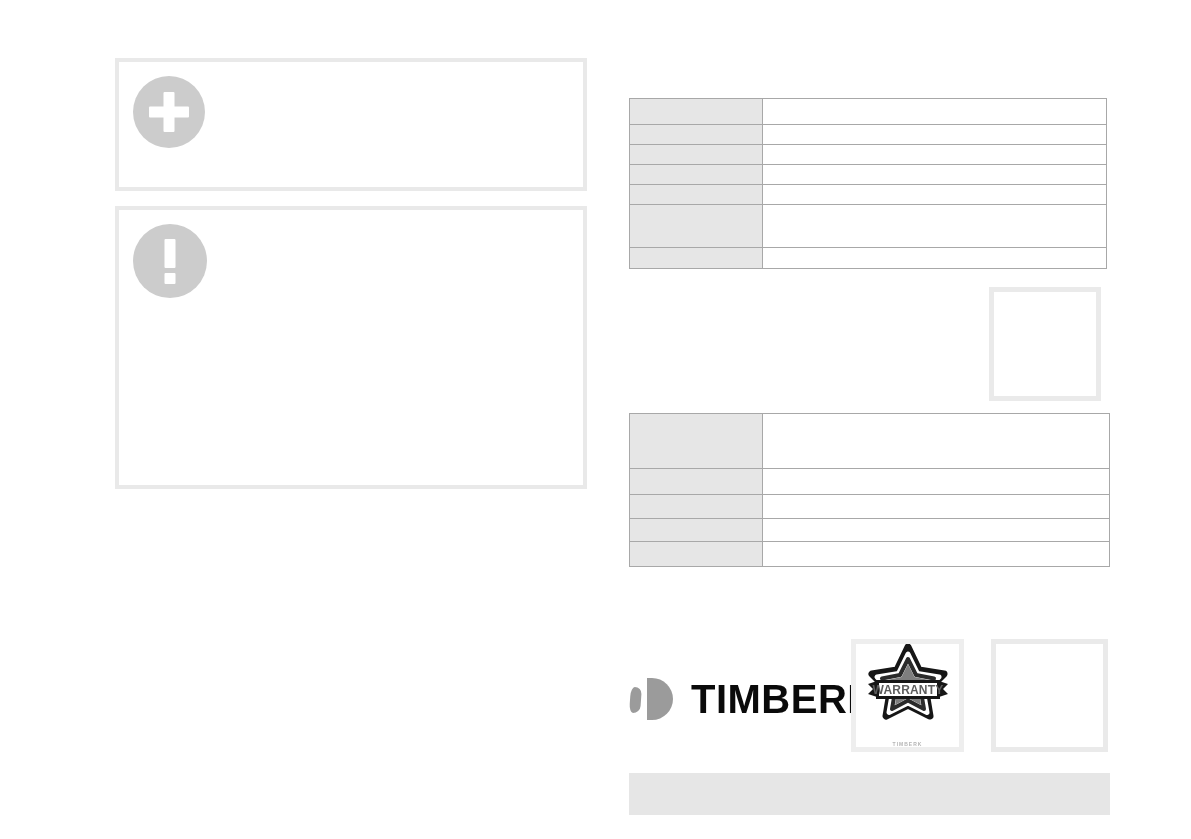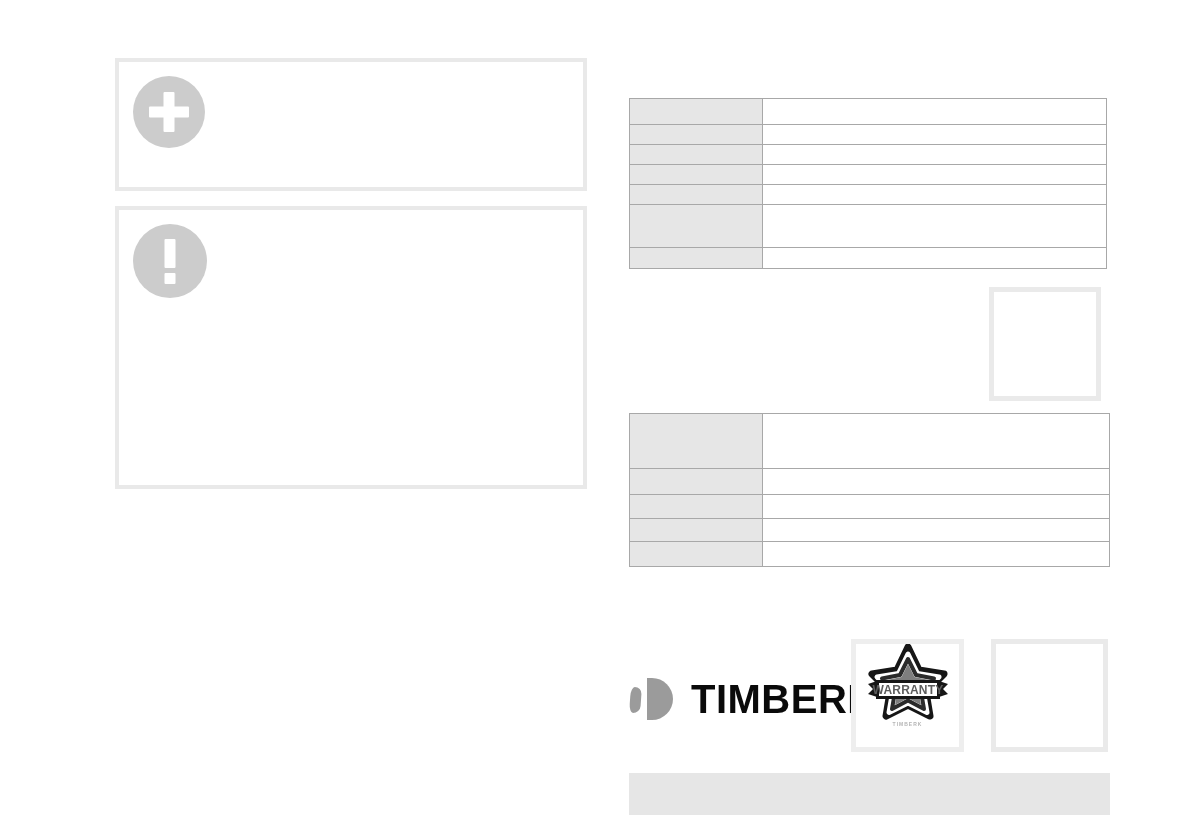--- a/index.html
+++ b/index.html
@@ -198,21 +198,21 @@
     box-sizing: border-box;
     border: 5px solid #eeeeee;
     background: #ffffff;
   }
   #warranty-badge .badge-inner {
     position: absolute;
     inset: 0;
     display: flex;
     flex-direction: column;
     align-items: center;
-    justify-content: flex-start;
+    justify-content: space-between;
   }
   #warranty-badge svg { display: block; }
   .badge-caption {
     font-size: 5px;
     letter-spacing: 1px;
     color: #b4b4b4;
     font-weight: 700;
     margin-top: 1px;
   }
 

